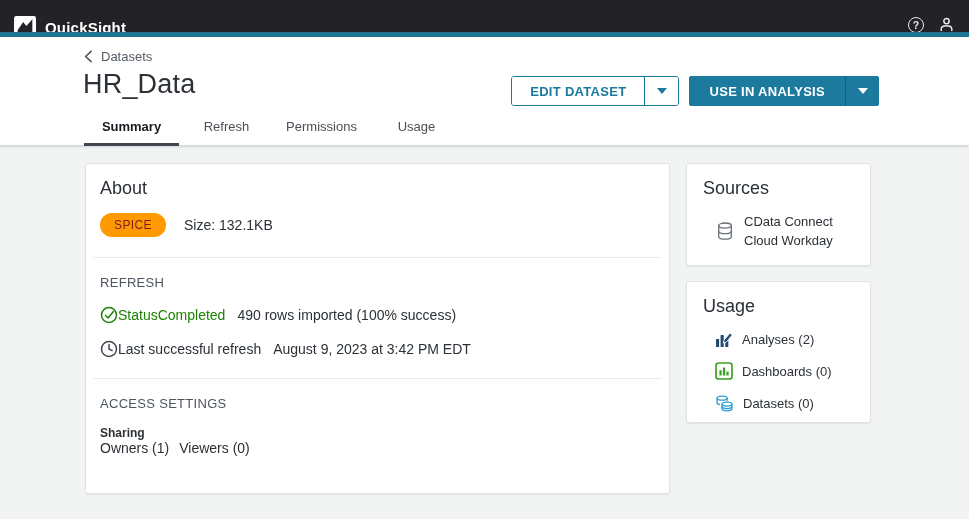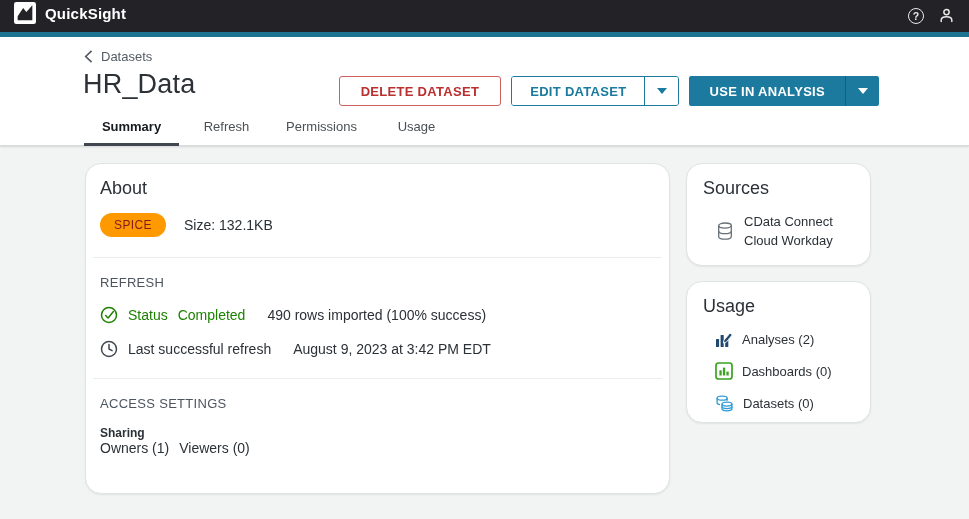--- a/index.html
+++ b/index.html
@@ -8,22 +8,22 @@
     font-family:"Liberation Sans", sans-serif;
     background:#f2f3f3;
     color:#2b3136;
     position:relative;
     overflow:hidden;
   }
 
   
   .topbar {
     position:absolute; left:0; top:0; width:969px; height:32px;
-    background:#232327; display:flex; align-items:flex-end; justify-content:space-between;
-    padding:8px 14px;
+    background:#232327; display:flex; align-items:flex-start; justify-content:space-between;
+    padding:16px 14px;
   }
   .logo-group { display:flex; align-items:center; gap:9px; }
   .logo-box { display:flex; }
   .app-name { color:#fff; font-size:15px; font-weight:bold; letter-spacing:0.2px; }
   .topbar-right { display:flex; align-items:center; gap:14px; }
   .help-circle {
     width:16px; height:16px; border:1.5px solid #e8e8e8; border-radius:50%;
     color:#e8e8e8; font-size:10.5px; font-weight:bold; display:flex;
     align-items:center; justify-content:center; cursor:pointer;
   }
@@ -62,34 +62,34 @@
   .tabs { position:absolute; left:84px; bottom:-1px; display:flex; }
   .tab {
     width:95px; text-align:center; padding:8px 0 9px; font-size:13px;
     color:#4a5056; cursor:pointer; border-bottom:3px solid transparent;
   }
   .tab.active { color:#16191f; font-weight:bold; border-bottom-color:#414750; }
 
   
   .card {
     position:absolute; background:#fff; border:1px solid #e0e3e6;
-    border-radius:16px; box-shadow:0 1px 2px rgba(0,0,0,0.07);
+    border-radius:3px; box-shadow:0 1px 2px rgba(0,0,0,0.07);
   }
   .card h2 { font-size:18px; font-weight:normal; color:#2b3136; }
 
   .about-card { left:85px; top:163px; width:585px; height:331px; padding:14px 14px 12px; }
   .spice-row { display:flex; align-items:center; gap:18px; margin-top:14px; }
   .spice-badge {
     background:#ff9900; color:#7f1d1d; font-size:12px; font-weight:normal;
     letter-spacing:0.4px; padding:5px 14px; border-radius:13px;
   }
   .size-text { font-size:14px; }
   .divider { border-top:1px solid #eaeded; margin:20px -7px 0; }
   .section-label { margin-top:17px; font-size:13px; color:#4d5560; letter-spacing:0.3px; }
-  .icon-row { display:flex; align-items:center; gap:10px; margin-top:16px; font-size:14px; }
+  .icon-row { display:flex; align-items:center; margin-top:16px; font-size:14px; }
   .green-text { color:#1d8102; }
   .gap-l { margin-left:12px; }
   .sharing-label { margin-top:15px; font-size:12px; font-weight:bold; color:#2b3136; }
   .owners-row { margin-top:0; font-size:14px; display:flex; gap:10px; }
 
   .sources-card { left:686px; top:163px; width:185px; height:103px; padding:14px 16px; }
   .source-item { display:flex; align-items:center; gap:9px; margin:14px 0 0 12px; cursor:pointer; }
   .source-name { font-size:13px; line-height:1.45; color:#2b3136; }
 
   .usage-card { left:686px; top:281px; width:185px; height:142px; padding:14px 16px; }
@@ -129,21 +129,20 @@
       <svg width="9" height="13" viewBox="0 0 9 14" fill="none" stroke="#545b64" stroke-width="1.8">
         <path d="M7.8 1 L1.5 7 L7.8 13"></path>
       </svg>
     </span>
     <span>Datasets</span>
   </div>
 
   <h1 class="page-title">HR_Data</h1>
 
   <div class="actions">
-    <button class="btn btn-delete">DELETE DATASET</button>
 
     <div class="split split-edit">
       <button class="main">EDIT DATASET</button>
       <button class="caret-btn">
         <svg width="10" height="6" viewBox="0 0 10 6">
             <polygon points="0,0 10,0 5,6" fill="#1b7a9e"></polygon>
           </svg>
       </button>
     </div>
 

